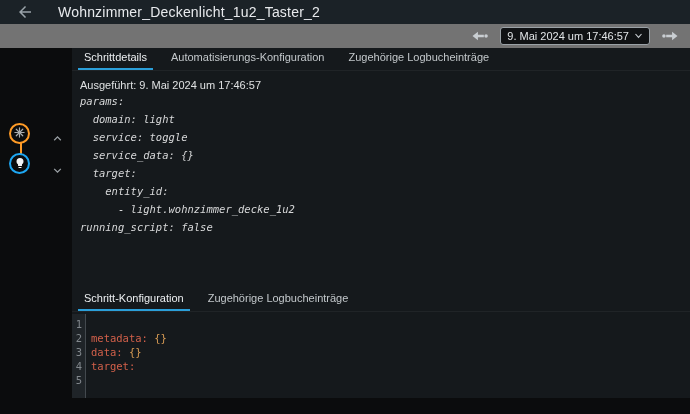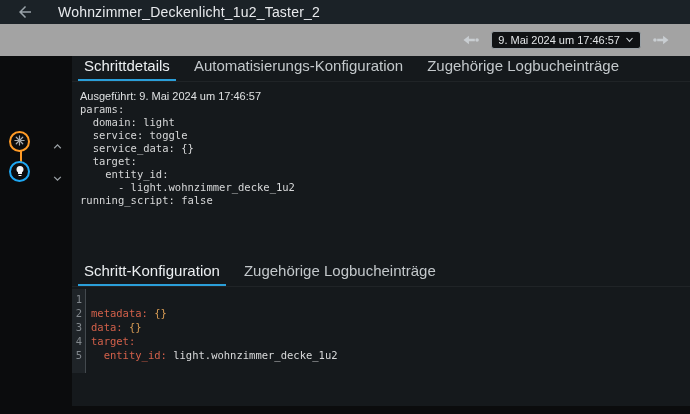--- a/index.html
+++ b/index.html
@@ -19,23 +19,23 @@
     display:flex; align-items:center; justify-content:center;
     width:26px; height:26px; flex:none;
   }
   .icon-btn svg { display:block; }
   .app-title {
     margin-left:20px; font-size:14px; font-weight:400;
     color:#e8eaed; letter-spacing:.2px; white-space:nowrap;
   }
   
   .trace-toolbar {
-    height:32px; background:#a3a3a3;
+    height:24px; background:#737373;
     display:flex; align-items:center; justify-content:flex-end;
-    padding-right:16px; gap:7px;
+    padding-right:7px; gap:7px;
   }
   .date-select {
     height:18px; display:flex; align-items:center; gap:5px;
     border:1px solid #9aa1a6; border-radius:3px;
     background:#101214; padding:0 6px; cursor:pointer;
     font-size:11px; color:#e2e5e7; white-space:nowrap;
   }
   
   .main { display:flex; height:350px; }
   .trace-sidebar { width:72px; position:relative; flex:none; background:#0b0c0d; }
@@ -55,28 +55,28 @@
   .nav-down { top:109px; }
   
   .content { flex:1; background:#15191c; display:flex; flex-direction:column; min-width:0; }
   .tabbar {
     height:26px; padding-left:6px;
     display:flex; align-items:flex-end;
     border-bottom:1px solid rgba(255,255,255,.05);
   }
   .tab {
     margin-right:12px; padding:0 6px 5px; cursor:pointer;
-    font-size:15px; font-weight:500; color:#c3c8cb;
+    font-size:11px; font-weight:500; color:#c3c8cb;
     border-bottom:2px solid transparent; white-space:nowrap;
   }
   .tab.active { color:#eceff1; border-bottom-color:var(--accent,#2b9fd9); }
   .details { padding:7px 20px 0 8px; font-size:11px; line-height:14px; color:#dfe1e2; }
   .yaml {
     font-family:"DejaVu Sans Mono", monospace;
-    font-size:10.5px; line-height:13px; color:#d7d8d9; margin:0;
+    font-size:10.5px; line-height:18px; color:#d7d8d9; margin:0;font-style:italic;
   }
   .tabbar.bottom { margin-top:54px; }
   
   .editor { margin-top:2px; font-family:"DejaVu Sans Mono", monospace; font-size:10.5px; line-height:14px; cursor:text; }
   .cl { display:flex; }
   .ln {
     width:14px; flex:none; background:#1f2428; color:#82888d;
     text-align:right; padding-right:3px;
     border-right:1px solid #43494e; user-select:none;
   }
@@ -204,21 +204,20 @@
       <div class="cl">
         <span class="ln">3</span>
         <span class="code"><span></span><span class="key">data:</span><span></span><span class="brace"> {}</span></span>
       </div>
       <div class="cl">
         <span class="ln">4</span>
         <span class="code"><span></span><span class="key">target:</span><span></span><span class="brace"></span></span>
       </div>
       <div class="cl">
         <span class="ln">5</span>
-        <span class="code"><span>  </span><span class="key">entity_id:</span><span> light.wohnzimmer_decke_1u2</span><span class="brace"></span></span>
       </div>
       <div class="cl pad-bottom">
           <span class="ln"></span>
           <span class="code"></span>
         </div>
     </div>
 
   </div>
 </div>
 

